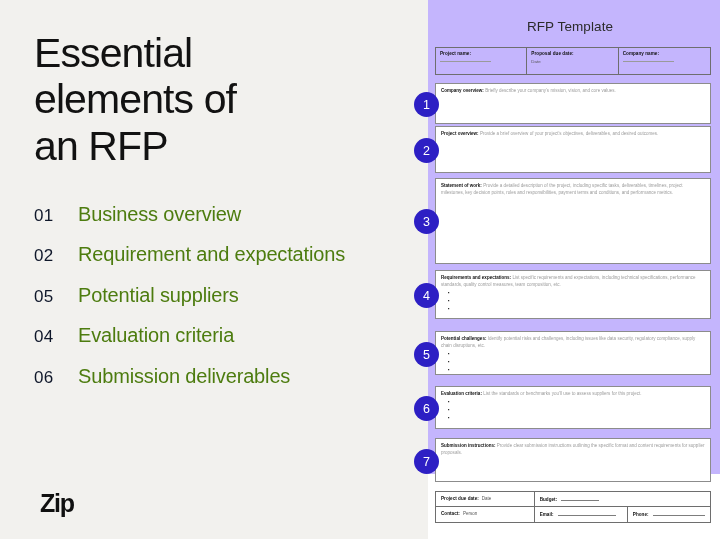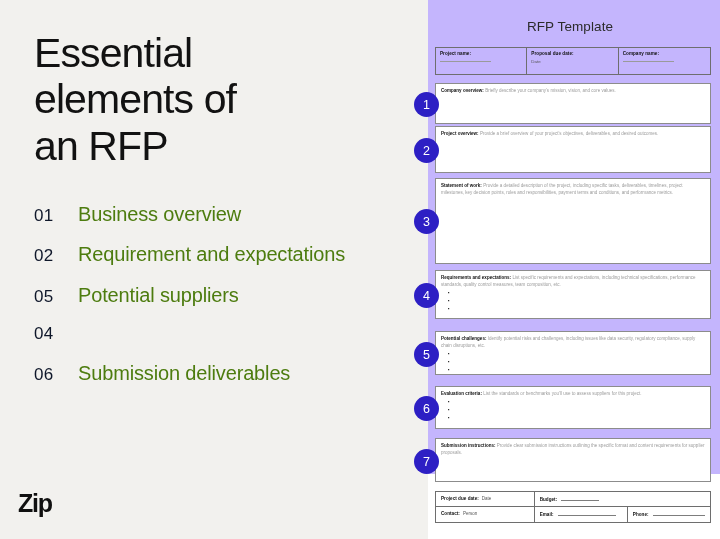--- a/index.html
+++ b/index.html
@@ -62,21 +62,21 @@
   }
   .rfp-label {
     color: #4d7c0f;
     font-size: 20px;
     font-weight: 400;
     letter-spacing: -0.15px;
   }
 
   .brand {
     position: absolute;
-    left: 18px;
+    left: 40px;
     bottom: 21px;
     font-size: 25px;
     font-weight: 700;
     color: #101010;
     letter-spacing: -1.2px;
     text-align: center;
   }
 
   
   .right-panel {
@@ -264,20 +264,21 @@
       <li>
         <span class="rfp-num">02</span>
         <span class="rfp-label">Requirement and expectations</span>
       </li>
       <li>
         <span class="rfp-num">05</span>
         <span class="rfp-label">Potential suppliers</span>
       </li>
       <li>
         <span class="rfp-num">04</span>
+        <span class="rfp-label">Evaluation criteria</span>
       </li>
       <li>
         <span class="rfp-num">06</span>
         <span class="rfp-label">Submission deliverables</span>
       </li>
     </ul>
 
     <div class="brand">Zip</div>
   </div>
 

